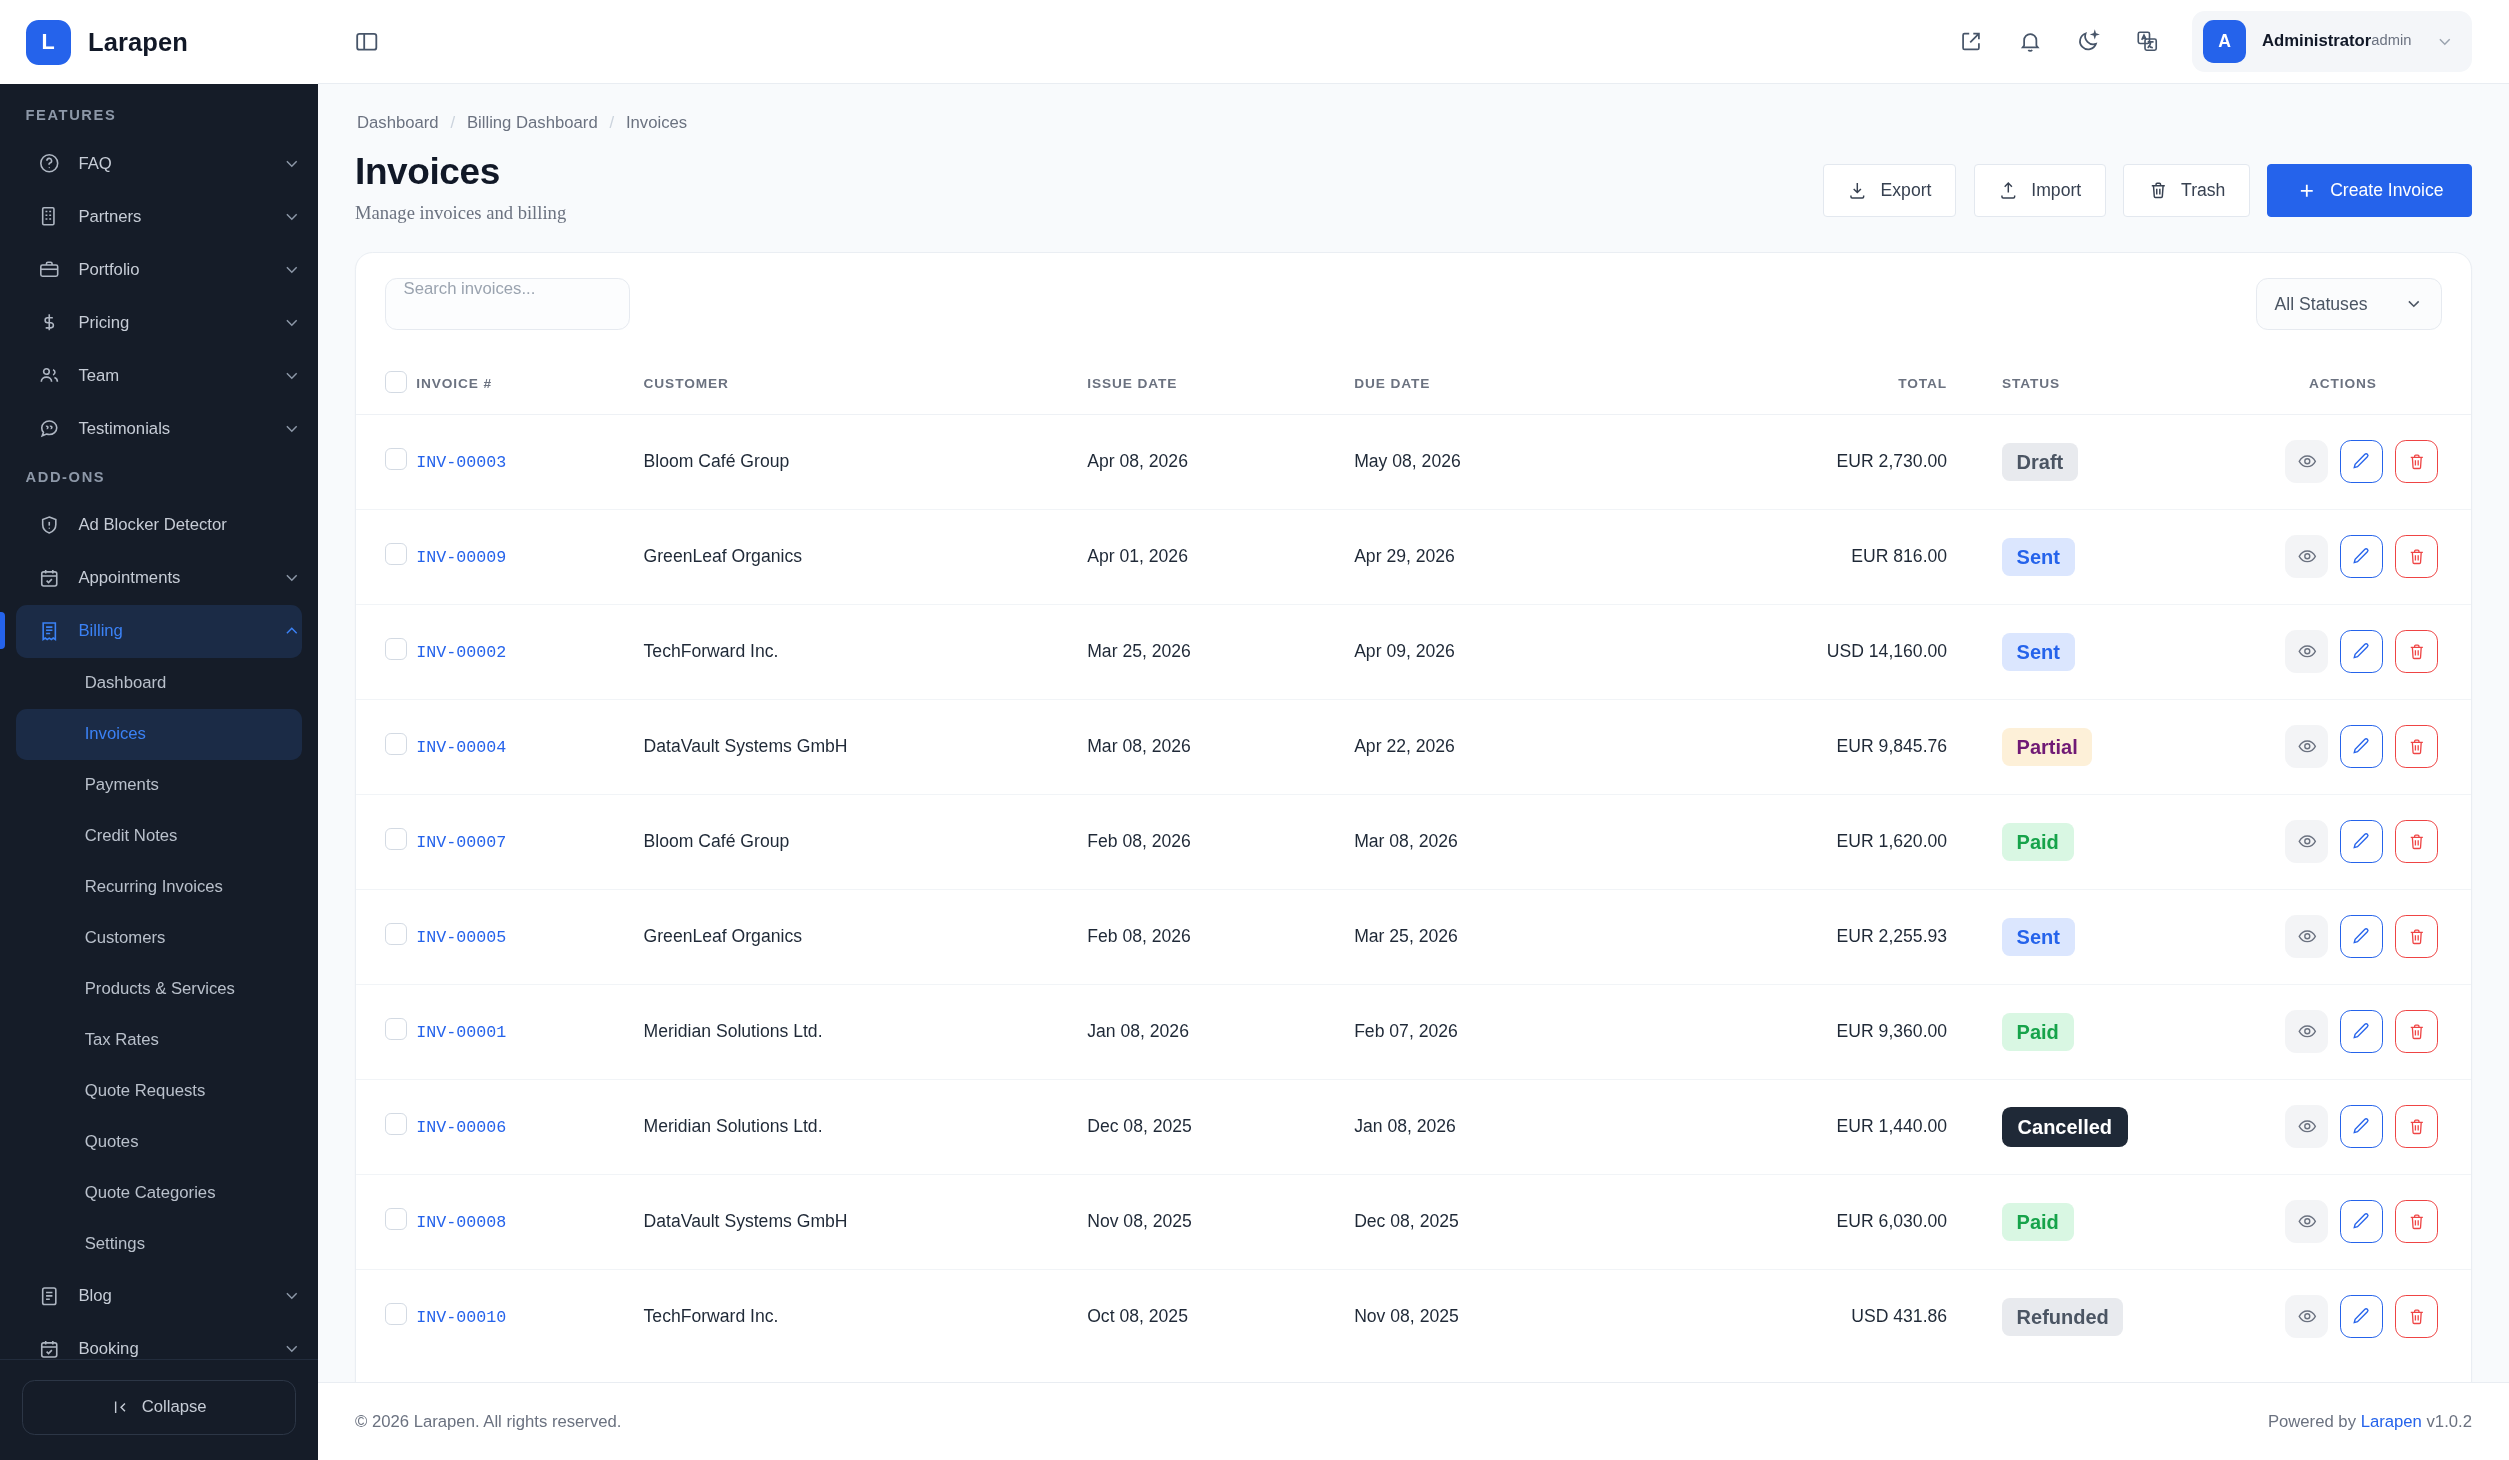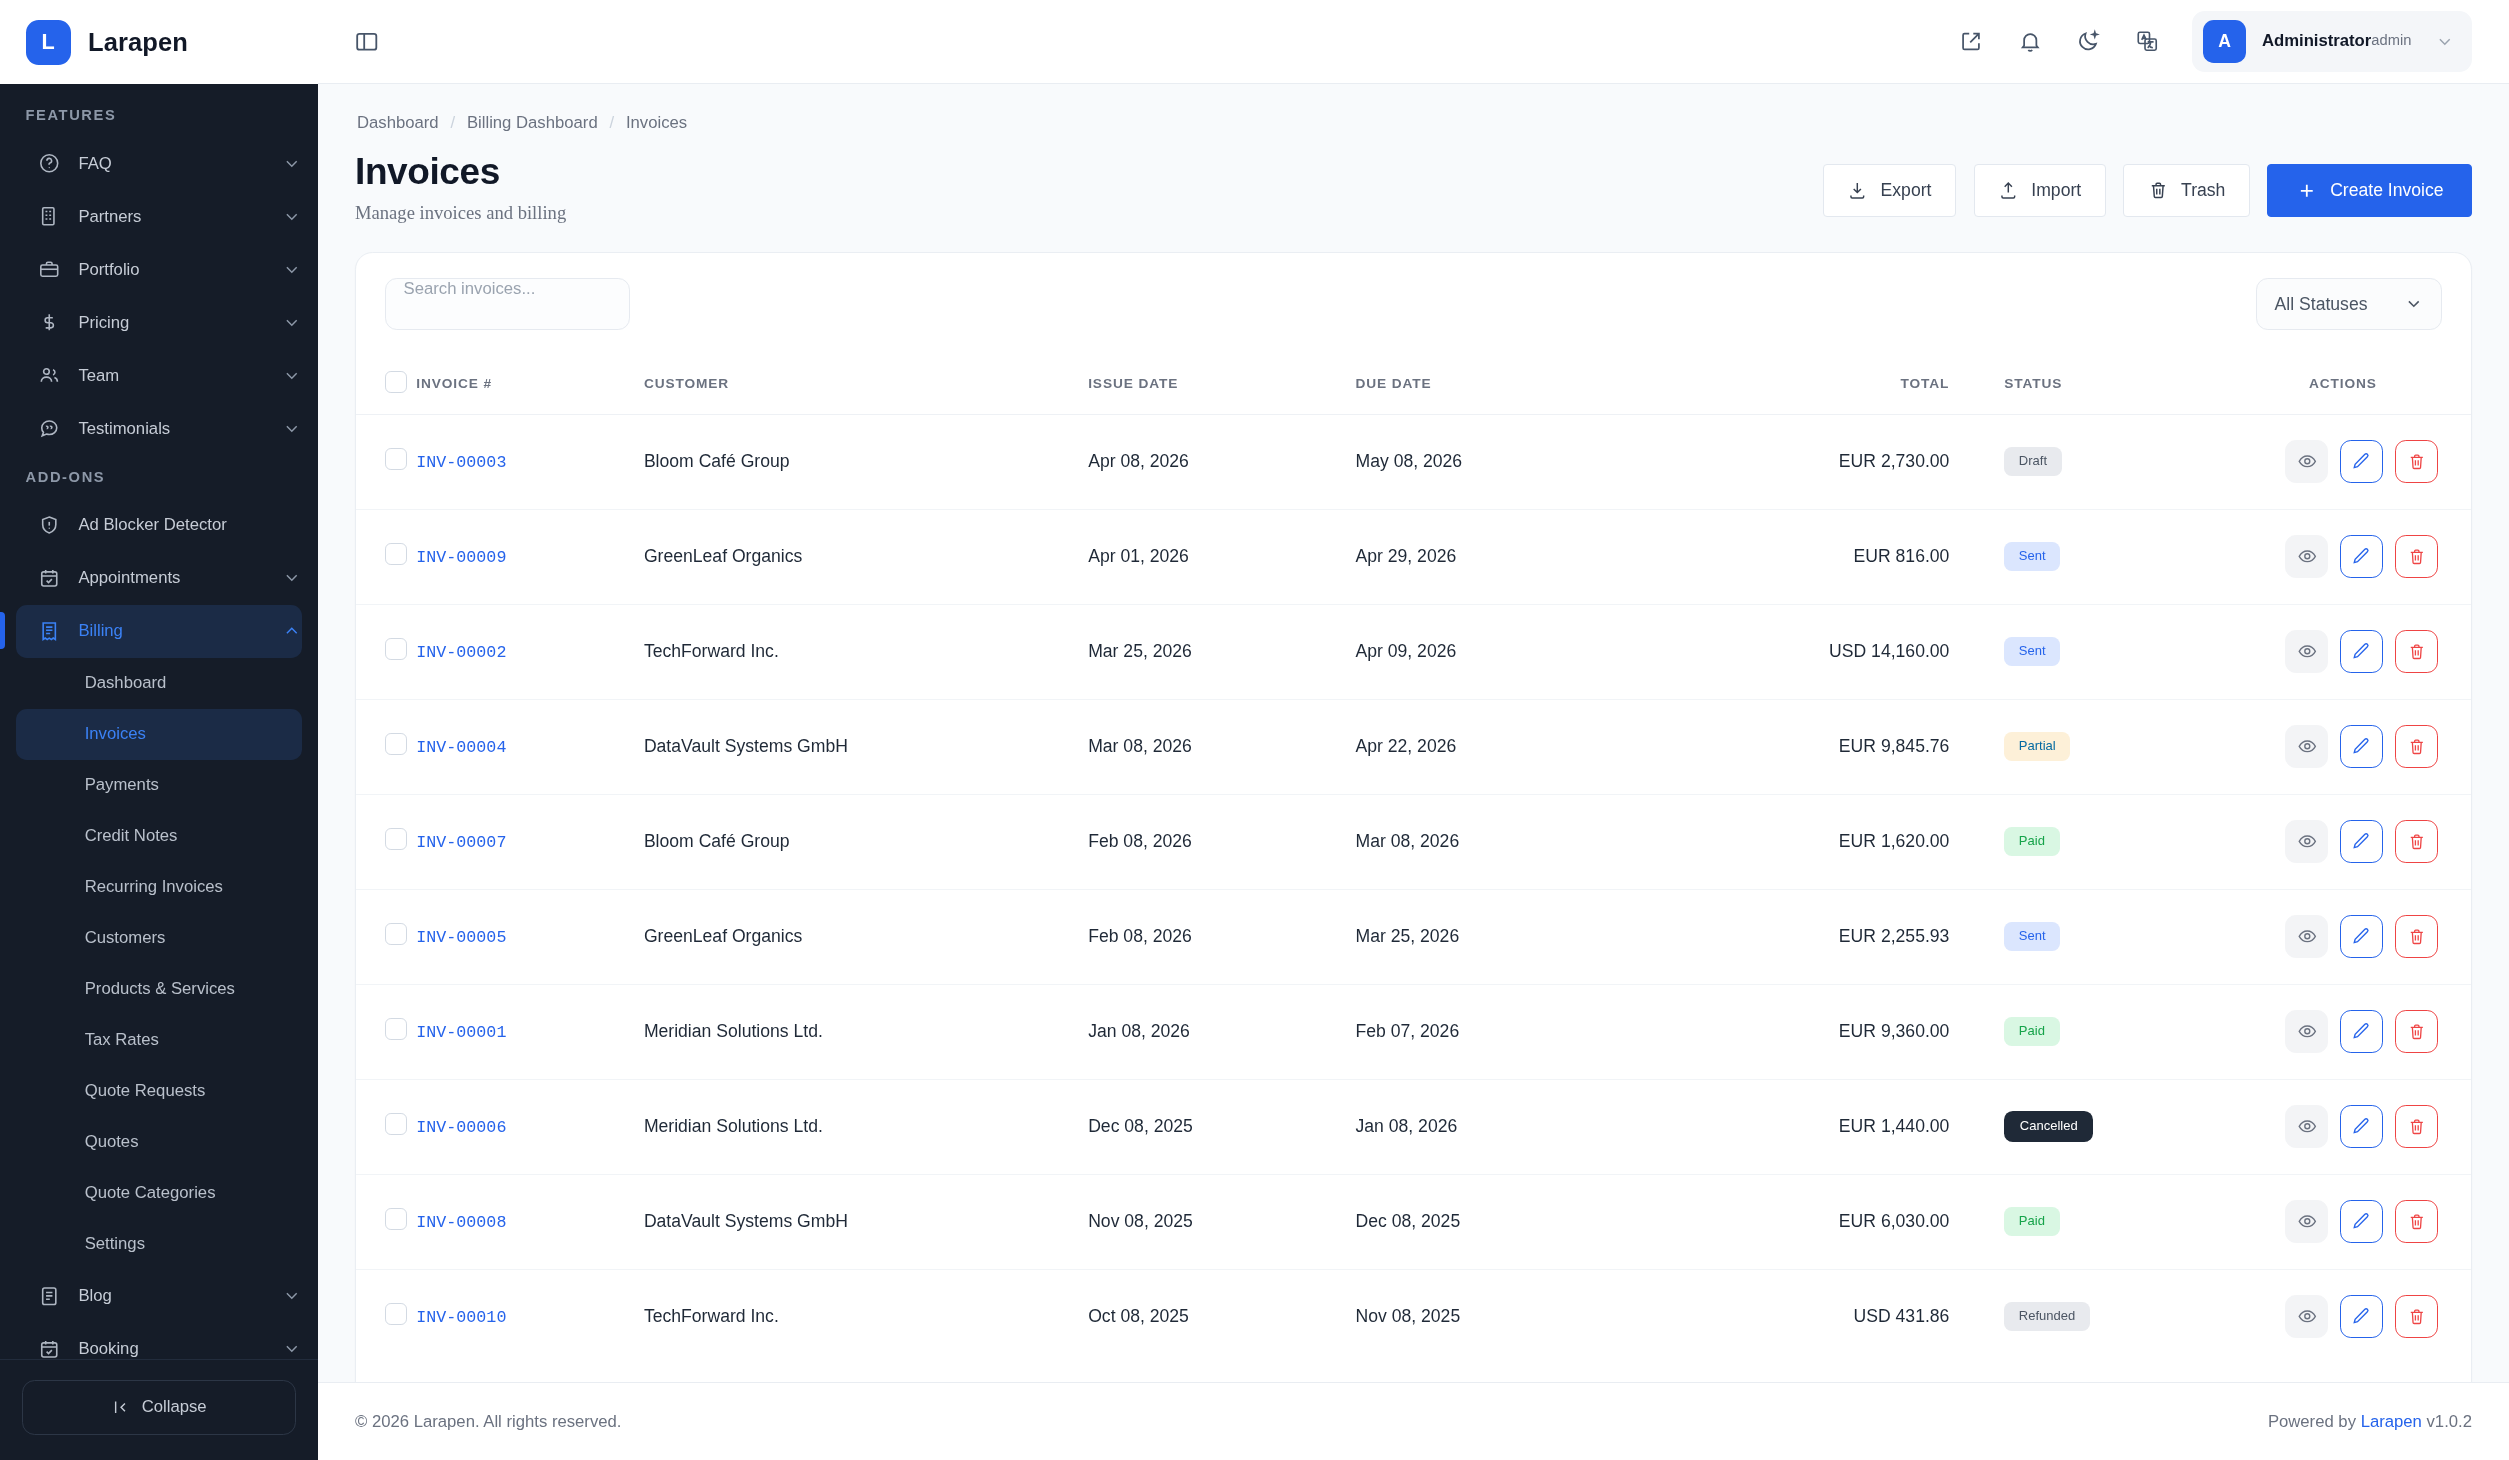--- a/index.html
+++ b/index.html
@@ -161,25 +161,25 @@
   .cbx {
     width: 21.6px; height: 21.6px; border: 1.5px solid #d3dae3; border-radius: 5.9px;
     background: #fff; display: inline-block; cursor: pointer;
   }
   .inv-link {
     color: #2563eb; font-family: "Liberation Mono", monospace; font-size: 16.7px;
     text-decoration: none; cursor: pointer;
   }
   .badge {
     display: inline-block; padding: 5.9px 14.7px; border-radius: 7.8px;
-    font-size: 13px; font-weight: 400; line-height: 1.3;
+    font-size: 20px; font-weight: 700; line-height: 1.3;
   }
   .badge.draft    { background: #e8eaee; color: #4b5563; }
   .badge.sent     { background: #dbe6fe; color: #2563eb; }
-  .badge.partial  { background: #fdf0d8; color: #0369a1; }
+  .badge.partial  { background: #fdf0d8; color: #701a75; }
   .badge.paid     { background: #d9f7e3; color: #16a34a; }
   .badge.cancelled{ background: #1f2937; color: #ffffff; border-radius: 8.8px; padding: 6.9px 15.7px; }
   .badge.refunded { background: #e8eaee; color: #4b5563; }
 
   .row-actions { display: inline-flex; gap: 11.8px; }
   .act-btn {
     width: 43px; height: 43px; border-radius: 10.8px; border: 1px solid transparent;
     display: flex; align-items: center; justify-content: center; cursor: pointer; background: #fff;
   }
   .act-view { background: #f3f4f6; color: #6b7280; border-color: #f3f4f6; }

